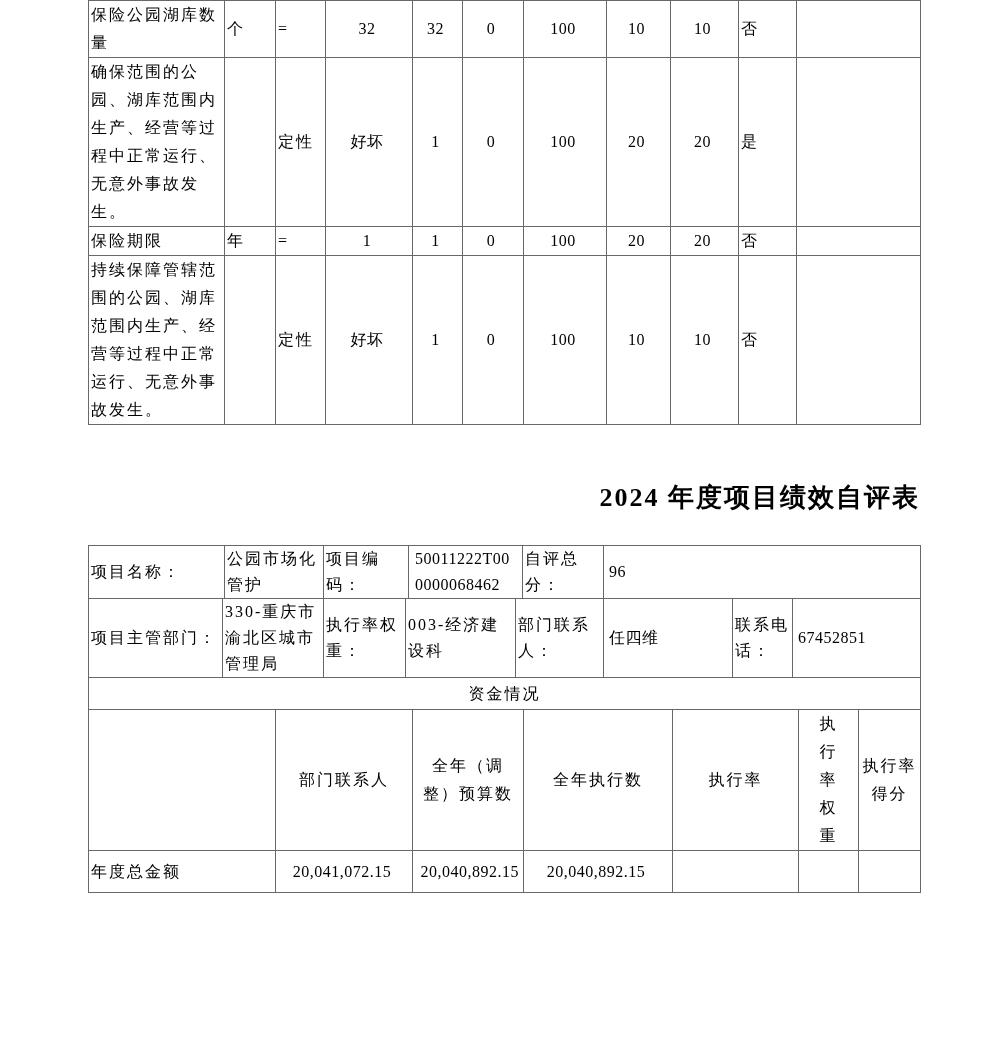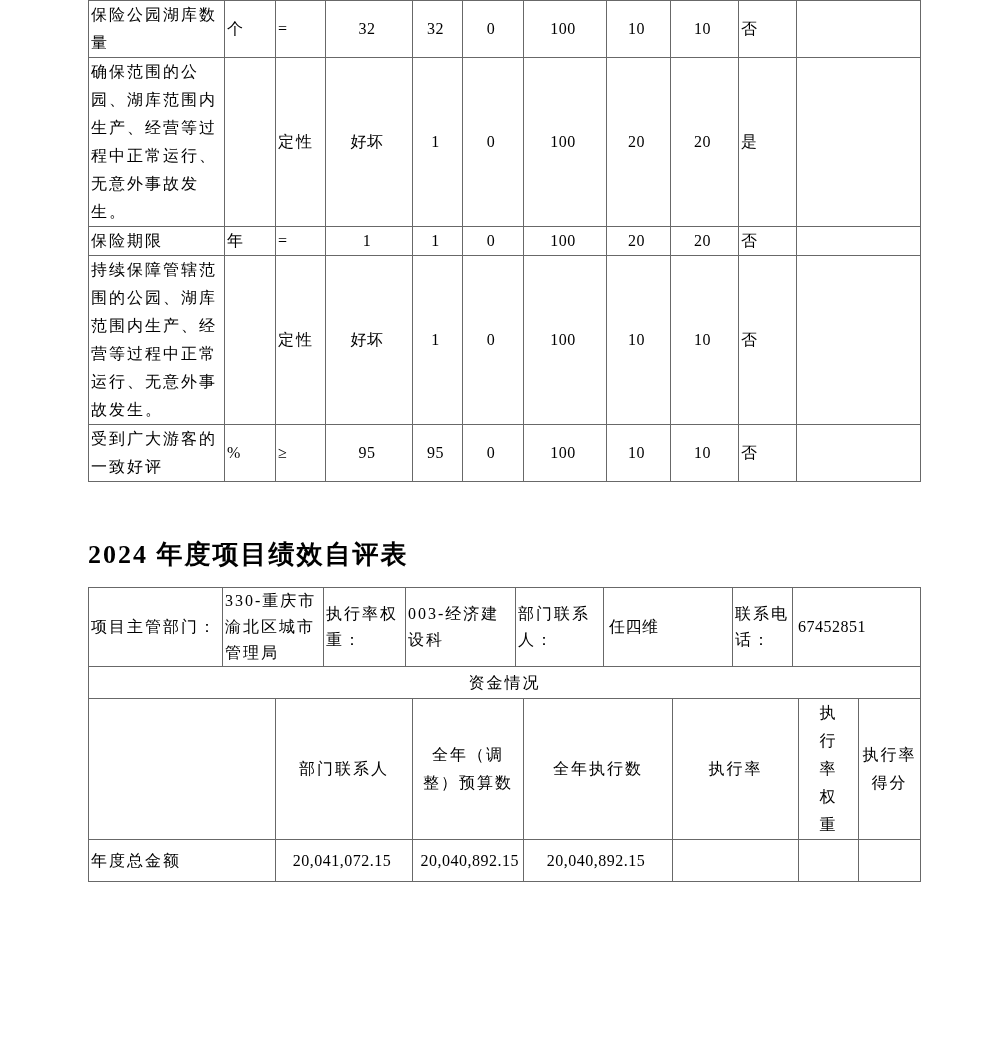--- a/index.html
+++ b/index.html
@@ -63,22 +63,22 @@
     padding: 0 4px;
     word-break: break-all;
     line-height: 20px;
   }
   
   table.t tr.tight td { line-height: 26px; }
 
   .stack { margin-top: -1px; }
 
   h1.title {
-    margin: 55px 0 15px 0;
-    text-align: left;
+    margin: 55px 0 29px 0;
+    text-align: right;
     font-size: 26px;
     line-height: 36px;
     font-weight: bold;
     letter-spacing: 2px;
     font-family: "Liberation Serif", "DejaVu Serif", serif;
   }
 </style>
 </head>
 <body>
 
@@ -145,38 +145,45 @@
           <td class="lbl">定性</td>
           <td class="num">好坏</td>
           <td class="num">1</td>
           <td class="num">0</td>
           <td class="num">100</td>
           <td class="num">10</td>
           <td class="num">10</td>
           <td class="lbl">否</td>
           <td class="lbl"></td>
         </tr>
-        <tr style="height:56px">
-          <td class="lbl">受到广大游客的一致好评</td>
-          <td class="lbl">%</td>
-          <td class="lbl">≥</td>
-          <td class="num">95</td>
-          <td class="num">95</td>
-          <td class="num">0</td>
-          <td class="num">100</td>
-          <td class="num">10</td>
-          <td class="num">10</td>
-          <td class="lbl">否</td>
-          <td class="lbl"></td>
-        </tr>
       </tbody>
     </table>
 
     <h1 class="title">2024 年度项目绩效自评表</h1>
 
+    <table class="t">
+      <colgroup>
+        <col style="width:136px">
+          <col style="width:99px">
+          <col style="width:85px">
+        <col style="width:114px">
+          <col style="width:81px">
+          <col style="width:317px">
+      </colgroup>
+      <tbody>
+        <tr class="tight" style="height:53px">
+          <td class="lbl">项目名称：</td>
+          <td class="lbl">公园市场化管护</td>
+          <td class="lbl">项目编码：</td>
+          <td class="code">50011222T000000068462</td>
+          <td class="lbl">自评总分：</td>
+          <td class="val">96</td>
+        </tr>
+      </tbody>
+    </table>
 
     <table class="t stack">
       <colgroup>
         <col style="width:134px">
           <col style="width:101px">
           <col style="width:82px">
         <col style="width:110px">
           <col style="width:88px">
           <col style="width:129px">
         <col style="width:60px">

